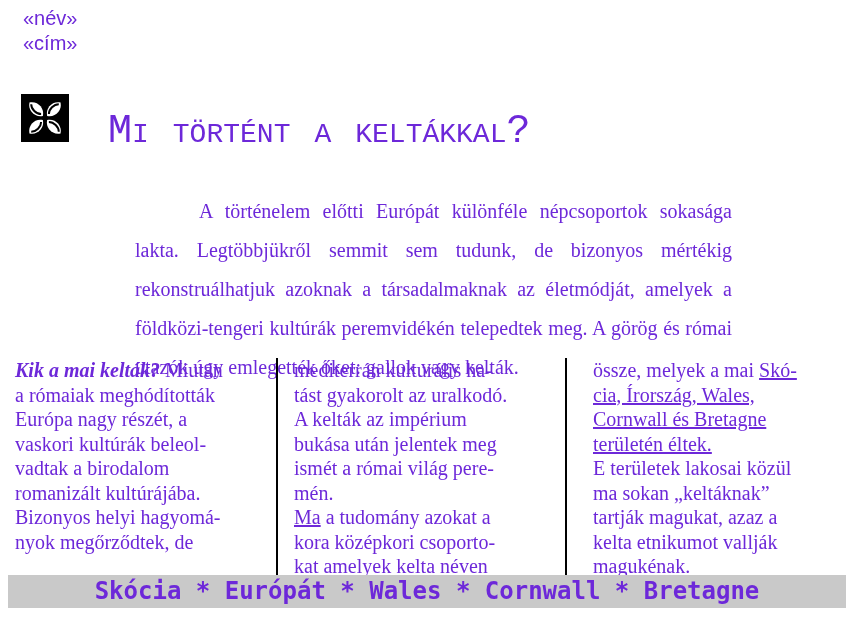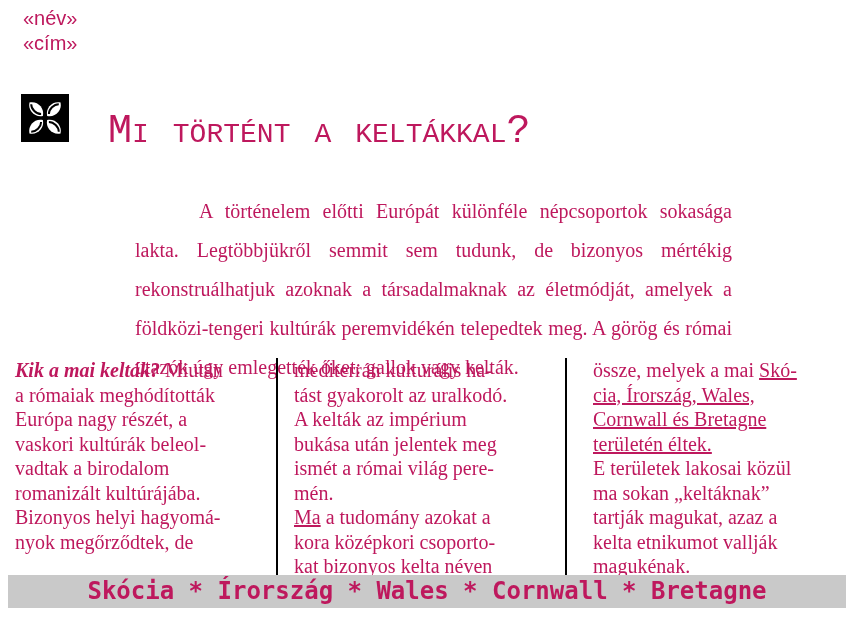--- a/index.html
+++ b/index.html
@@ -1,21 +1,21 @@
 <!DOCTYPE html>
 <html><head>
 <meta charset="utf-8">
 <style>
   html, body { margin: 0; padding: 0; background: #ffffff; }
   .page {
     position: relative;
     width: 849px;
     height: 626px;
     background: #ffffff;
-    color: #be185d;
+    color: #6d28d9;
     overflow: hidden;
     font-family: "Liberation Serif", serif;
   }
 
   
   .recipient {
     position: absolute;
     left: 23px;
     top: 6px;
     font-family: "Liberation Sans", sans-serif;
@@ -144,30 +144,30 @@
     </div>
     <div class="col col-2">
       <p><span>mediterrán kulturális ha-
 tást gyakorolt az uralkodó.
 A kelták az impérium
 bukása után jelentek meg
 ismét a római világ pere-
 mén.
 </span><span class="ul">Ma</span><span> a tudomány azokat a
 kora középkori csoporto-
-kat bizonyos kelta néven</span></p>
+kat amelyek kelta néven</span></p>
     </div>
     <div class="col col-3">
       <p><span>össze, melyek a mai </span><span class="ul">Skó-
 cia, Írország, Wales,
 Cornwall és Bretagne
 területén éltek.</span><span>
 E területek lakosai közül
 ma sokan „keltáknak”
 tartják magukat, azaz a
 kelta etnikumot vallják
 magukénak.</span></p>
     </div>
   </div>
 
-  <div class="banner">Skócia * Írország * Wales * Cornwall * Bretagne</div>
+  <div class="banner">Skócia * Európát * Wales * Cornwall * Bretagne</div>
 
 </div>
 
 </body></html>

